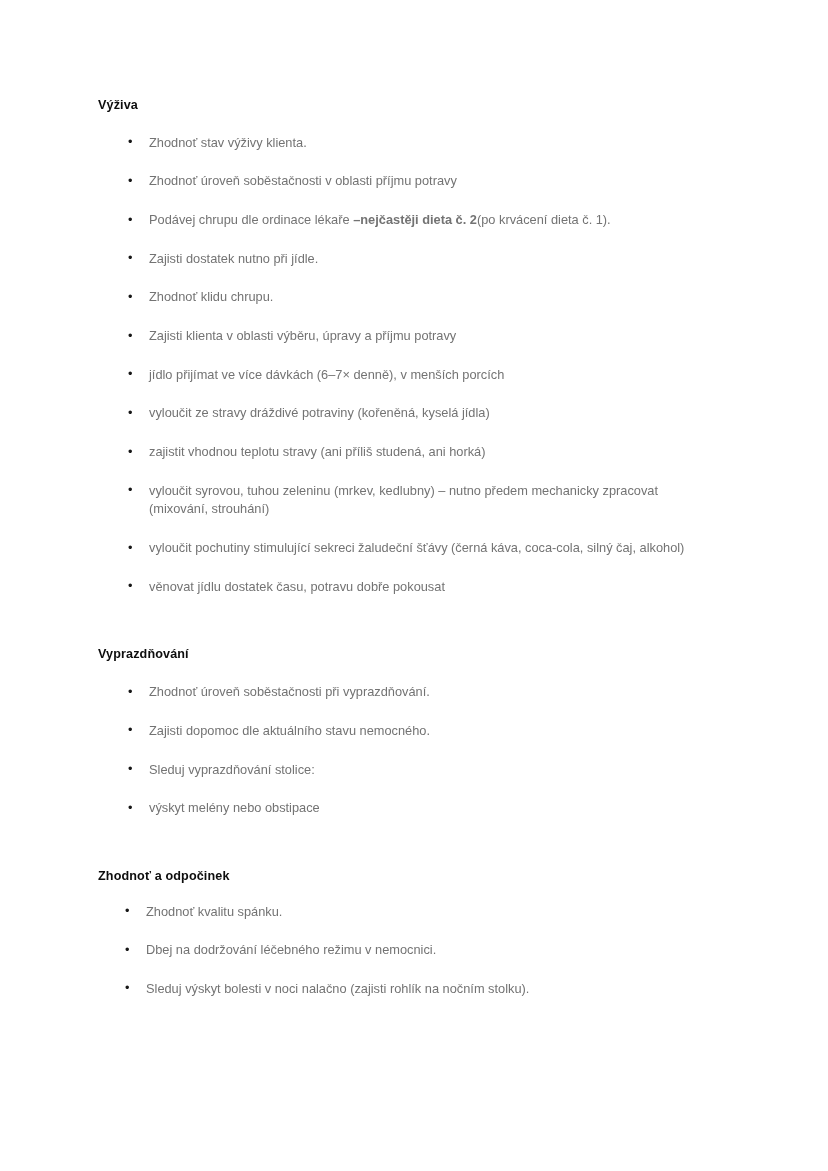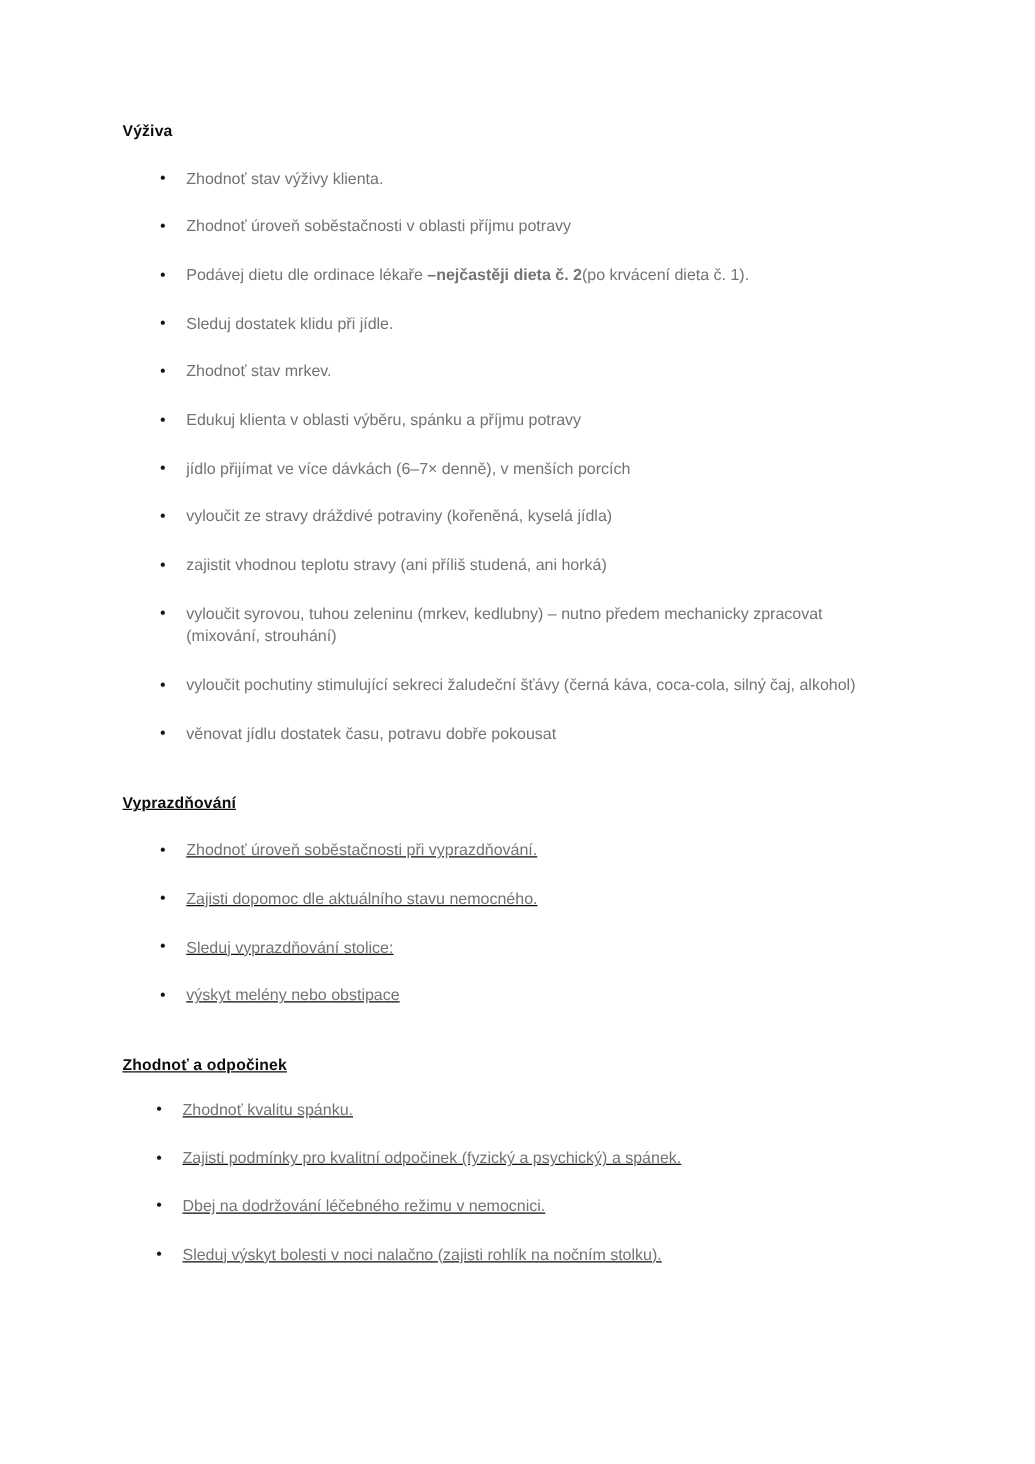--- a/index.html
+++ b/index.html
@@ -24,22 +24,21 @@
     padding: 98px 98px 0 98px;
   }
   .doc-body {
     position: relative;
     width: 620px;
   }
   .section {
     margin: 0;
   }
   .section + .section {
-    margin-top: 39px;
-    text-decoration: underline;
+    margin-top: 51px;
   }
   .section-heading {
     font-size: 12.6px;
     font-weight: bold;
     line-height: 1.25;
     letter-spacing: 0.01em;
     color: #0d0d0d;
     margin: 0 0 0 0;
     padding: 0;
   }
@@ -89,24 +88,24 @@
 <body>
 
 <div class="page">
   <div class="doc-body">
 
     <div class="section section-vyziva">
       <h2 class="section-heading first-heading">Výživa</h2>
       <ul class="bullet-list">
         <li><span class="li-text">Zhodnoť stav výživy klienta.</span></li>
         <li><span class="li-text">Zhodnoť úroveň soběstačnosti v oblasti příjmu potravy</span></li>
-        <li><span class="li-text">Podávej dietu dle ordinace lékaře </span><span class="li-strong">–nejčastěji dieta č. 2</span><span class="li-text">(po krvácení dieta č. 1).</span></li>
-        <li><span class="li-text">Sleduj dostatek klidu při jídle.</span></li>
-        <li><span class="li-text">Zhodnoť stav mrkev.</span></li>
-        <li><span class="li-text">Edukuj klienta v oblasti výběru, spánku a příjmu potravy</span></li>
+        <li><span class="li-text">Podávej chrupu dle ordinace lékaře </span><span class="li-strong">–nejčastěji dieta č. 2</span><span class="li-text">(po krvácení dieta č. 1).</span></li>
+        <li><span class="li-text">Zajisti dostatek nutno při jídle.</span></li>
+        <li><span class="li-text">Zhodnoť klidu chrupu.</span></li>
+        <li><span class="li-text">Zajisti klienta v oblasti výběru, úpravy a příjmu potravy</span></li>
         <li><span class="li-text">jídlo přijímat ve více dávkách (6–7× denně), v menších porcích</span></li>
         <li><span class="li-text">vyloučit ze stravy dráždivé potraviny (kořeněná, kyselá jídla)</span></li>
         <li><span class="li-text">zajistit vhodnou teplotu stravy (ani příliš studená, ani horká)</span></li>
         <li><span class="li-text">vyloučit syrovou, tuhou zeleninu (mrkev, kedlubny) – nutno předem mechanicky zpracovat (mixování, strouhání)</span></li>
         <li><span class="li-text">vyloučit pochutiny stimulující sekreci žaludeční šťávy (černá káva, coca-cola, silný čaj, alkohol)</span></li>
         <li><span class="li-text">věnovat jídlu dostatek času, potravu dobře pokousat</span></li>
       </ul>
     </div>
 
     <div class="section section-vyprazdnovani">
@@ -116,20 +115,19 @@
         <li><span class="li-text">Zajisti dopomoc dle aktuálního stavu nemocného.</span></li>
         <li><span class="li-text">Sleduj vyprazdňování stolice:</span></li>
         <li><span class="li-text">výskyt melény nebo obstipace</span></li>
       </ul>
     </div>
 
     <div class="section section-sleep">
       <h2 class="section-heading">Zhodnoť a odpočinek</h2>
       <ul class="bullet-list">
         <li><span class="li-text">Zhodnoť kvalitu spánku.</span></li>
-        <li><span class="li-text">Zajisti podmínky pro kvalitní odpočinek (fyzický a psychický) a spánek.</span></li>
         <li><span class="li-text">Dbej na dodržování léčebného režimu v nemocnici.</span></li>
         <li><span class="li-text">Sleduj výskyt bolesti v noci nalačno (zajisti rohlík na nočním stolku).</span></li>
       </ul>
     </div>
 
   </div>
 </div>
 
 </body></html>

